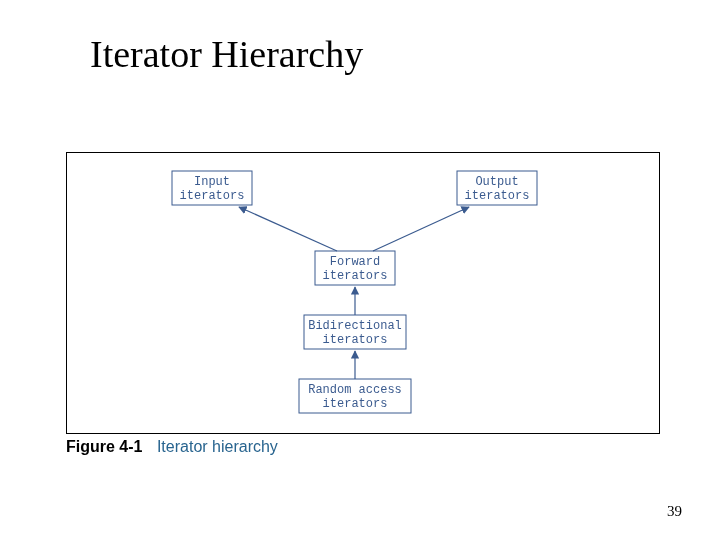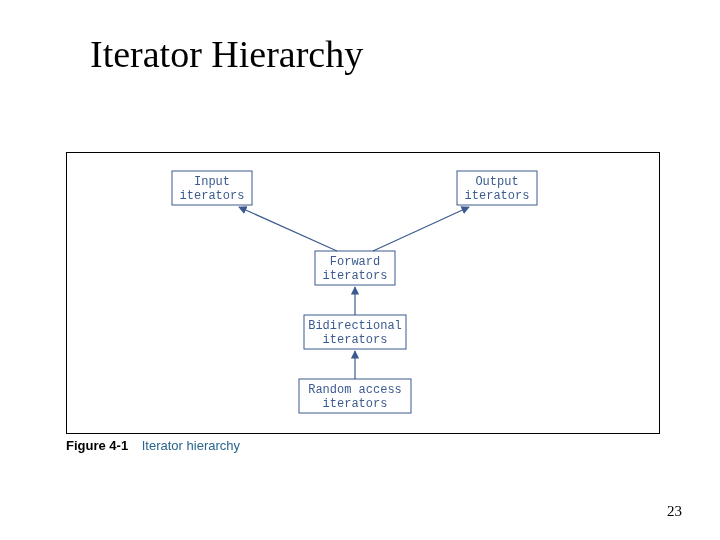--- a/index.html
+++ b/index.html
@@ -40,21 +40,21 @@
     font-family: "Courier New", Courier, monospace;
     font-size: 12px;
     fill: #3b5b8f;
     text-anchor: middle;
   }
   .caption {
     position: absolute;
     top: 438px;
     left: 66px;
     font-family: Arial, Helvetica, sans-serif;
-    font-size: 13px;
+    font-size: 16px;
   }
   .caption .fig-label {
     font-weight: 700;
     margin-right: 10px;
   }
   .caption .fig-text {
     color: #28648f;
     font-weight: 400;
   }
   .footer-center {
@@ -122,15 +122,15 @@
       <line x1="288" y1="162" x2="288" y2="134" stroke="#3b5b8f" stroke-width="1.2" marker-end="url(#arrow)"></line>
       <line x1="288" y1="226" x2="288" y2="198" stroke="#3b5b8f" stroke-width="1.2" marker-end="url(#arrow)"></line>
     </svg>
   </div>
 
   <div class="caption">
     <span class="fig-label">Figure 4-1</span>
     <span class="fig-text">Iterator hierarchy</span>
   </div>
 
-  <div class="footer-right">23</div>
+  <div class="footer-right">39</div>
 
 </div>
 
 </body></html>

